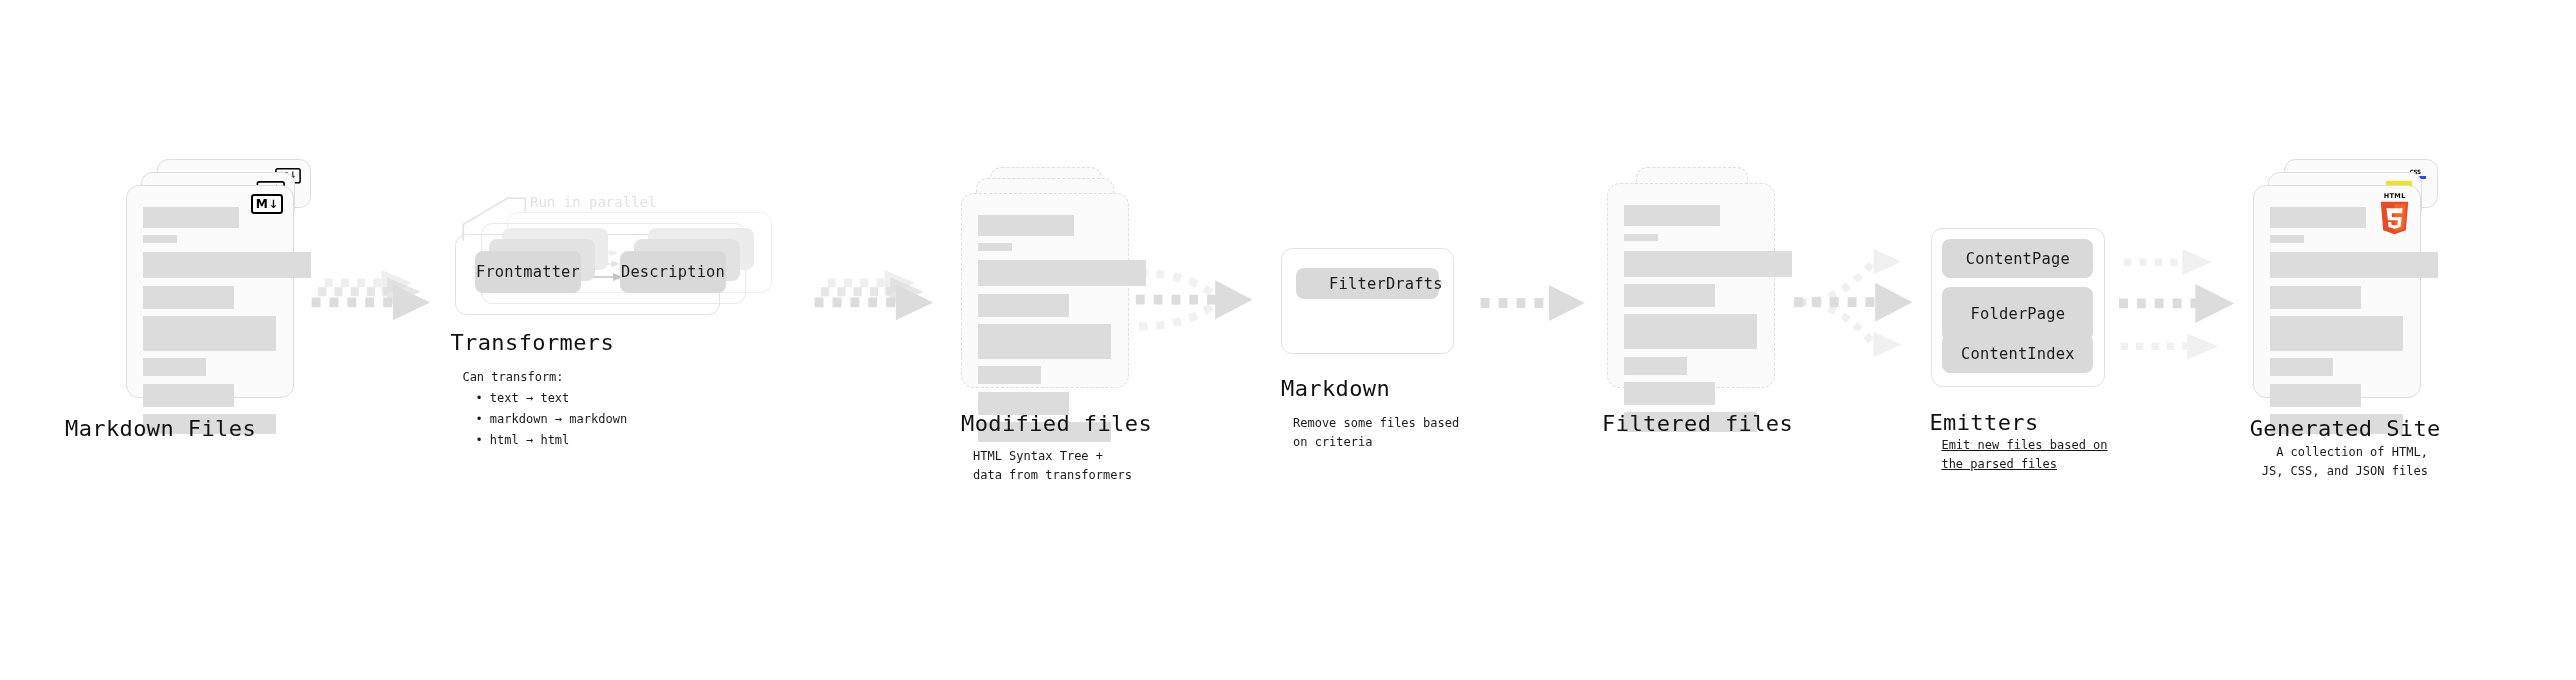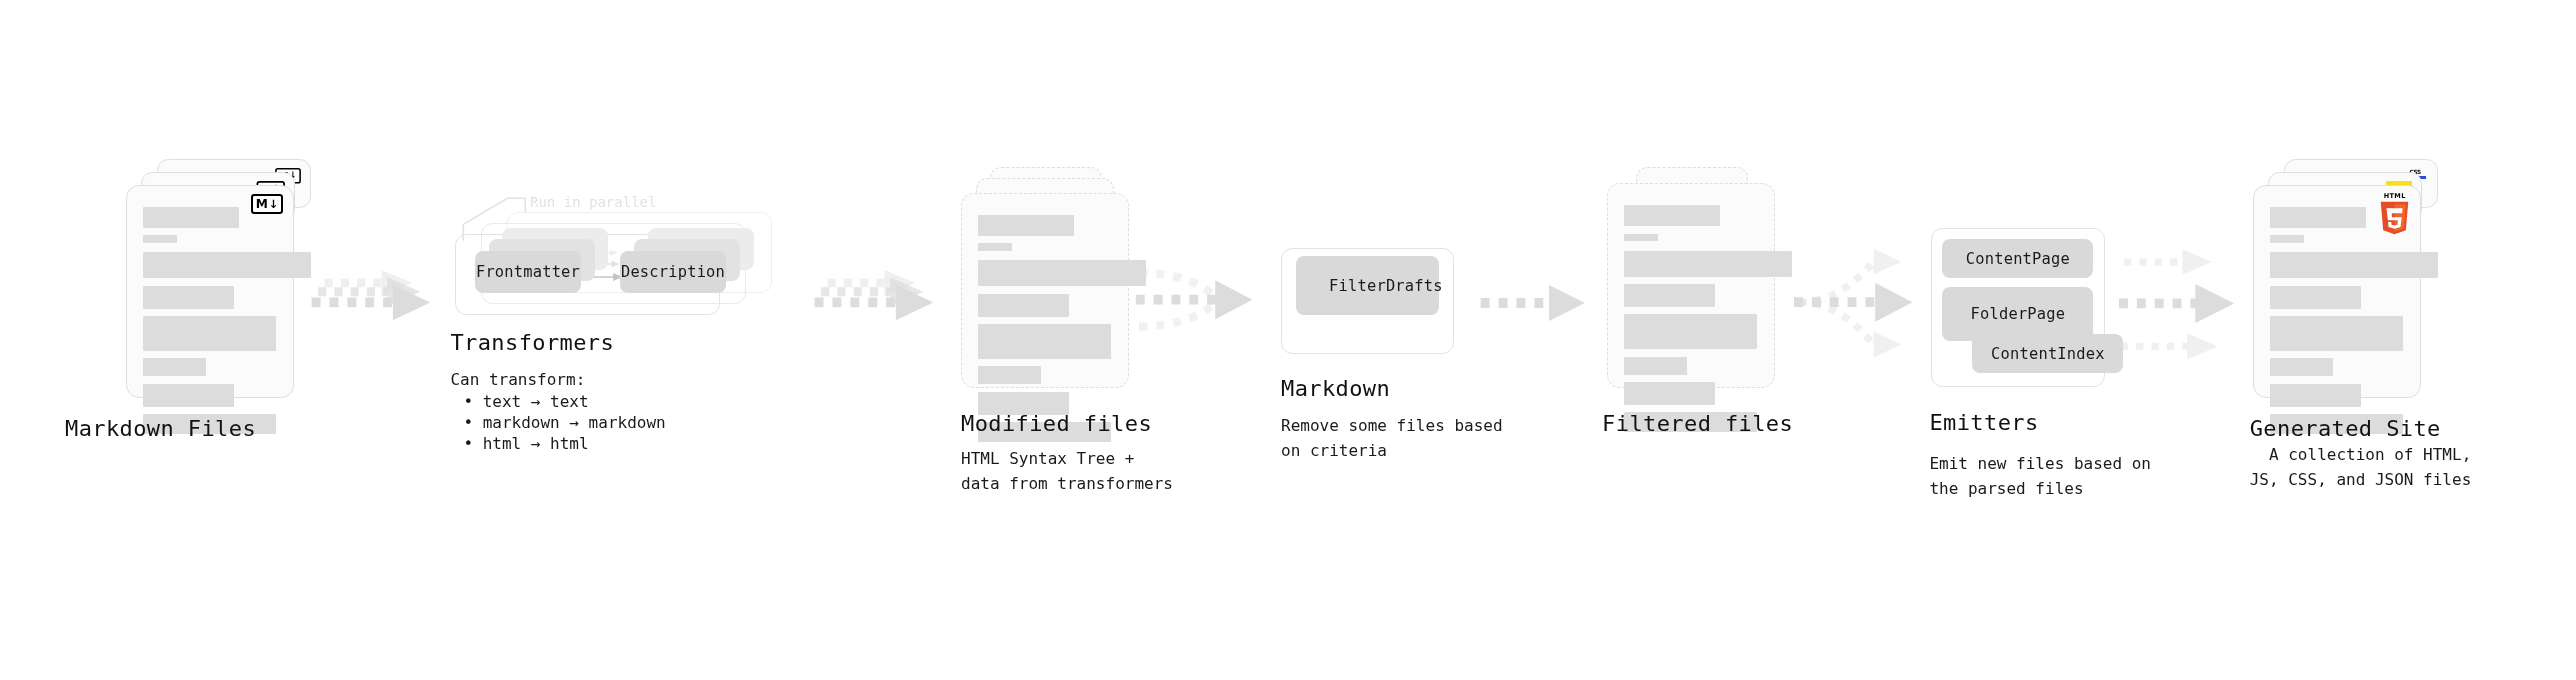--- a/index.html
+++ b/index.html
@@ -105,24 +105,25 @@
   
   .title {
     position: absolute;
     font-size: 22px;
     color: #111;
     white-space: nowrap;
     letter-spacing: 0.4px;
   }
   .sub {
     position: absolute;
-    font-size: 16px;
+    font-size: 12px;
     line-height: 1.55;
     color: #1a1a1a;
     white-space: pre;
+    margin-left: 12px;
   }
   .sub.bullets { line-height: 1.62; }
   .parallel-label {
     position: absolute;
     font-size: 14px;
     color: #e2e2e2;
     white-space: nowrap;
   }
   svg { display: block; overflow: visible; }
 </style>
@@ -287,21 +288,21 @@
       </g>
       <g>
         <line x1="2" y1="49" x2="104" y2="49" stroke="#dcdcdc" stroke-width="12" stroke-dasharray="11 11"></line>
         <polygon points="100,25 146,49 100,73" fill="#dcdcdc"></polygon>
       </g>
     </svg>
   </div>
 
   <div class="node" style="left:1281px; top:248px;">
     <div class="groupbox" style="left:0px; top:0px; width:173px; height:106px;"></div>
-    <div class="chip" style="left:15.4px; top:8px; width:143px; height:59px;padding-left:36px;">
+    <div class="chip" style="left:15.4px; top:20px; width:143px; height:31px;padding-left:36px;">
       <span>FilterDrafts</span>
     </div>
     <div class="title" style="left:0px; top:128px;">Markdown</div>
     <div class="sub" style="left:0px; top:166px;">Remove some files based
 on criteria</div>
   </div>
 
   <div class="node" style="left:1479px; top:280px;">
     <svg width="114" height="46" viewBox="0 0 140 56">
       <line x1="2" y1="28" x2="92" y2="28" stroke="#dcdcdc" stroke-width="12" stroke-dasharray="11 11"></line>
@@ -346,25 +347,25 @@
   </div>
 
   <div class="node" style="left:1931px; top:228px;">
     <div class="groupbox" style="left:0px; top:0px; width:174px; height:159px;"></div>
     <div class="chip" style="left:11.4px; top:11.4px; width:151px; height:39px;">
       <span>ContentPage</span>
     </div>
     <div class="chip" style="left:11.4px; top:59px; width:151px; height:54px;">
       <span>FolderPage</span>
     </div>
-    <div class="chip" style="left:11.4px; top:106px; width:151px; height:39px;margin-left:30px;">
+    <div class="chip" style="left:11.4px; top:106px; width:151px; height:39px;">
       <span>ContentIndex</span>
     </div>
     <div class="title" style="left:-1.6px; top:182px;">Emitters</div>
-    <div class="sub" style="left:-1.6px; top:224px;">Emit new files based on
+    <div class="sub" style="left:-1.6px; top:208px;text-decoration:underline;">Emit new files based on
 the parsed files</div>
   </div>
 
   <div class="node" style="left:2119px; top:236px;">
     <svg width="138" height="130" viewBox="0 0 170 160">
       <g opacity="0.42">
         <line x1="6" y1="32" x2="82" y2="32" stroke="#dcdcdc" stroke-width="9" stroke-dasharray="9 10"></line>
         <polygon points="78,16 114,32 78,48" fill="#dcdcdc"></polygon>
       </g>
       <g>

